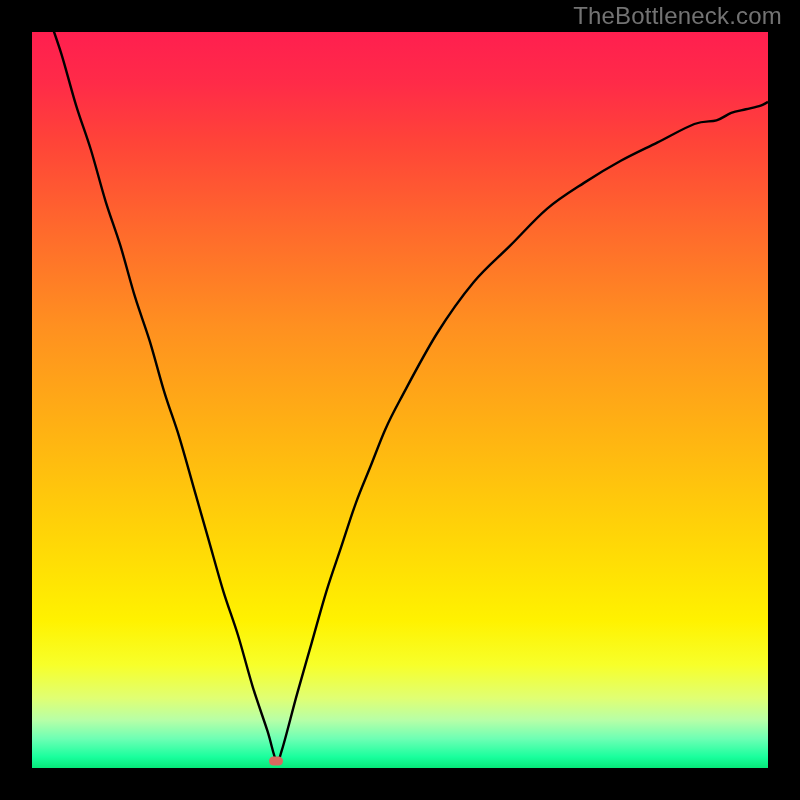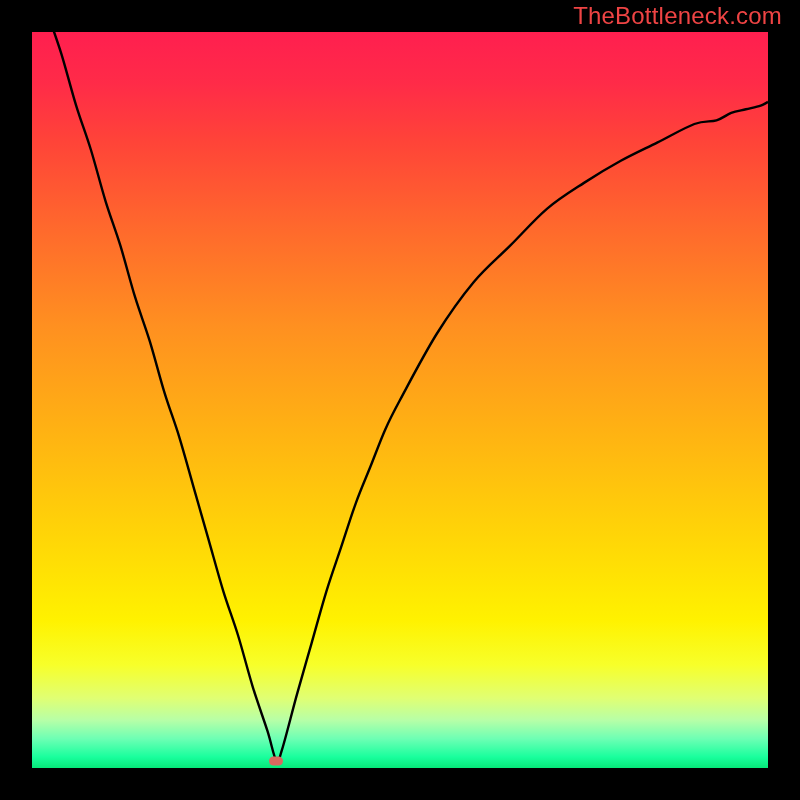--- a/index.html
+++ b/index.html
@@ -43,21 +43,21 @@
     transform: translate(-50%, -50%);
   }
   .watermark {
     position: absolute;
     top: 2px;
     right: 18px;
     font-family: Arial, Helvetica, sans-serif;
     font-size: 24px;
     font-weight: 500;
     letter-spacing: 0.2px;
-    color: #ef4444;
+    color: #737373;
     z-index: 5;
     user-select: none;
   }
 </style>
 </head>
 <body>
 
 <div class="outer">
 
   <div class="watermark">TheBottleneck.com</div>

